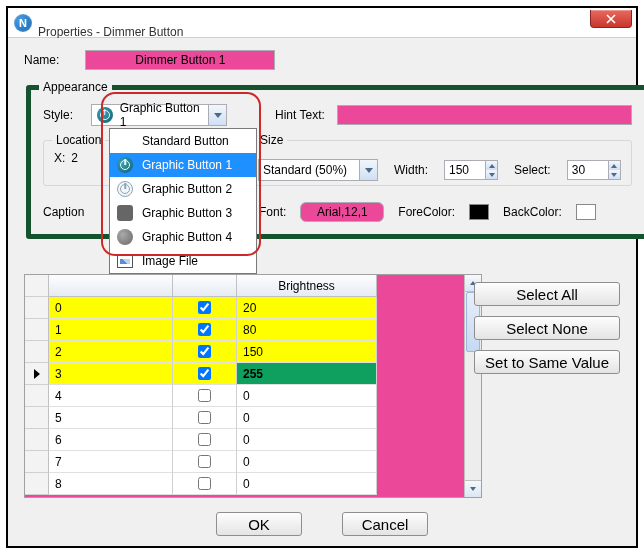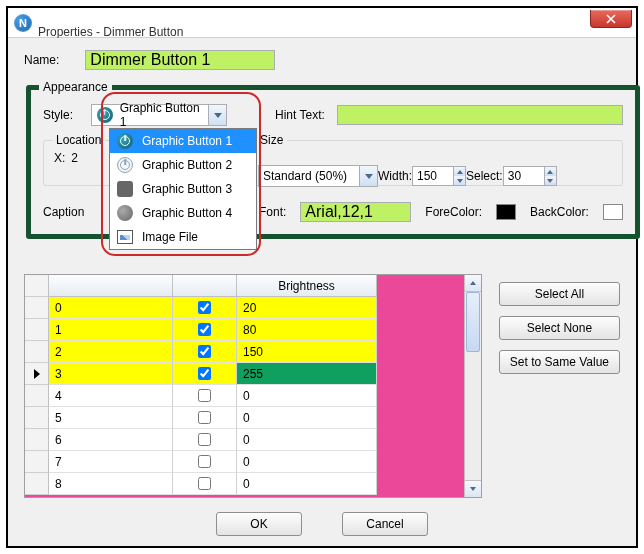--- a/index.html
+++ b/index.html
@@ -54,22 +54,22 @@
   }
   .win-btn.close svg { width: 10px; height: 10px; }
   .body {
     position: absolute; left:0; right:0; top:30px; bottom:0;
     background: #f0f0f0;
     padding: 12px 16px 12px 16px;
   }
   .row { display: flex; align-items: center; }
   .label { color: #000; }
   .textbox {
-    background: #bef264; border: 1px solid #abadb3;
-    height: 20px; padding: 1px 4px; font-size: 16px;
+    background: #ec4899; border: 1px solid #abadb3;
+    height: 20px; padding: 1px 4px; font-size: 12px; text-align: center;
   }
   fieldset.appearance {
     border: 5px solid #14532d;
     border-radius: 3px;
     margin-top: 10px;
     padding: 10px 12px 12px 12px;
     position: relative;
     background: #f0f0f0;
   }
   fieldset.appearance > legend {
@@ -169,31 +169,31 @@
   .col-idx { width:124px; }
   .col-chk { width:64px; }
   .col-brt { width:140px; }
   .grid .grow .cell {
     background:#fff; border-right:1px solid #d0d0d0; border-bottom:1px solid #e0e0e0;
     height:22px; display:flex; align-items:center; padding:0 6px;
   }
   .grid .grow.on .cell { background:#ffff00; }
   .grid .grow.on .cell.col-chk { justify-content:center; }
   .grid .grow .cell.col-chk { justify-content:center; }
-  .grid .grow.sel .cell.col-brt { background:#0f9f5f; }
+  .grid .grow.sel .cell.col-brt { background:#0f9f5f;font-weight:bold; }
   input[type=checkbox] { width:13px; height:13px; margin:0; }
   .rowptr { width:0;height:0;border-top:5px solid transparent;border-bottom:5px solid transparent;border-left:6px solid #000;}
   
   .rbuttons { position:absolute; right:16px; top:244px; display:flex; flex-direction:column; gap:10px; }
   .btn {
     height:24px; padding:0 10px; min-width:110px;
     background:linear-gradient(to bottom,#fdfdfd,#e4e4e4);
     border:1px solid #8e8e8e; border-radius:3px;
     display:flex; align-items:center; justify-content:center;
-    font-size:12px; cursor:pointer;
+    font-size:15px; cursor:pointer;
   }
   .footer {
     position:absolute; left:0; right:0; bottom:10px;
     display:flex; justify-content:center; gap:40px;
   }
   .footer .btn { min-width:86px; }
   
   .groupbox { border:1px solid #d7d7d7; border-radius:3px; padding:8px 10px; position:relative; }
   .groupbox .gtitle { position:absolute; top:-8px; left:8px; background:#f0f0f0; padding:0 4px; font-size:12px; }
 </style>
@@ -244,21 +244,21 @@
       <div class="row" style="gap:18px; margin-top:14px; align-items:flex-start;">
         <div class="groupbox" style="width:186px; height:46px;">
           <span class="gtitle">Location</span>
           <div class="row" style="gap:6px; margin-top:2px;">
             <span class="label">X:</span>
             <span>2</span>
           </div>
         </div>
         <div class="groupbox" style="flex:1; height:46px;">
           <span class="gtitle">Size</span>
-          <div class="row" style="gap:0; margin-top:16px;">
+          <div class="row" style="gap:16px; margin-top:10px;">
             <div class="combo" style="width:120px">
               <div class="combo-text">
                   <span>Standard   (50%)</span>
                 </div>
               <div class="combo-arrow">
                   <span class="chev"></span>
                 </div>
             </div>
             <span class="label">Width:</span>
             <div class="num-spin">
@@ -285,28 +285,32 @@
                 </div>
             </div>
           </div>
         </div>
       </div>
 
       <div class="row" style="gap:14px; margin-top:16px;">
         <span class="label" style="width:48px">Caption</span>
         <span style="width:140px"></span>
         <span class="label">Font:</span>
-        <input class="textbox" style="width: 111px;" value="Arial,12,1">
+        <input class="textbox" style="width: 84px; border-radius: 6px;" value="Arial,12,1">
         <span class="label">ForeColor:</span>
         <div class="swatch black"></div>
         <span class="label">BackColor:</span>
         <div class="swatch white"></div>
       </div>
 
       <div class="dropdown" id="style-dropdown">
+          <div class="dd-item">
+            <span class="dd-ico"></span>
+            <span>Standard Button</span>
+          </div>
           <div class="dd-item hover">
             <span class="dd-ico">
               <span class="gbtn g1">
                 <span class="pwr"></span>
               </span>
             </span>
             <span>Graphic Button 1</span>
           </div>
           <div class="dd-item">
             <span class="dd-ico">

